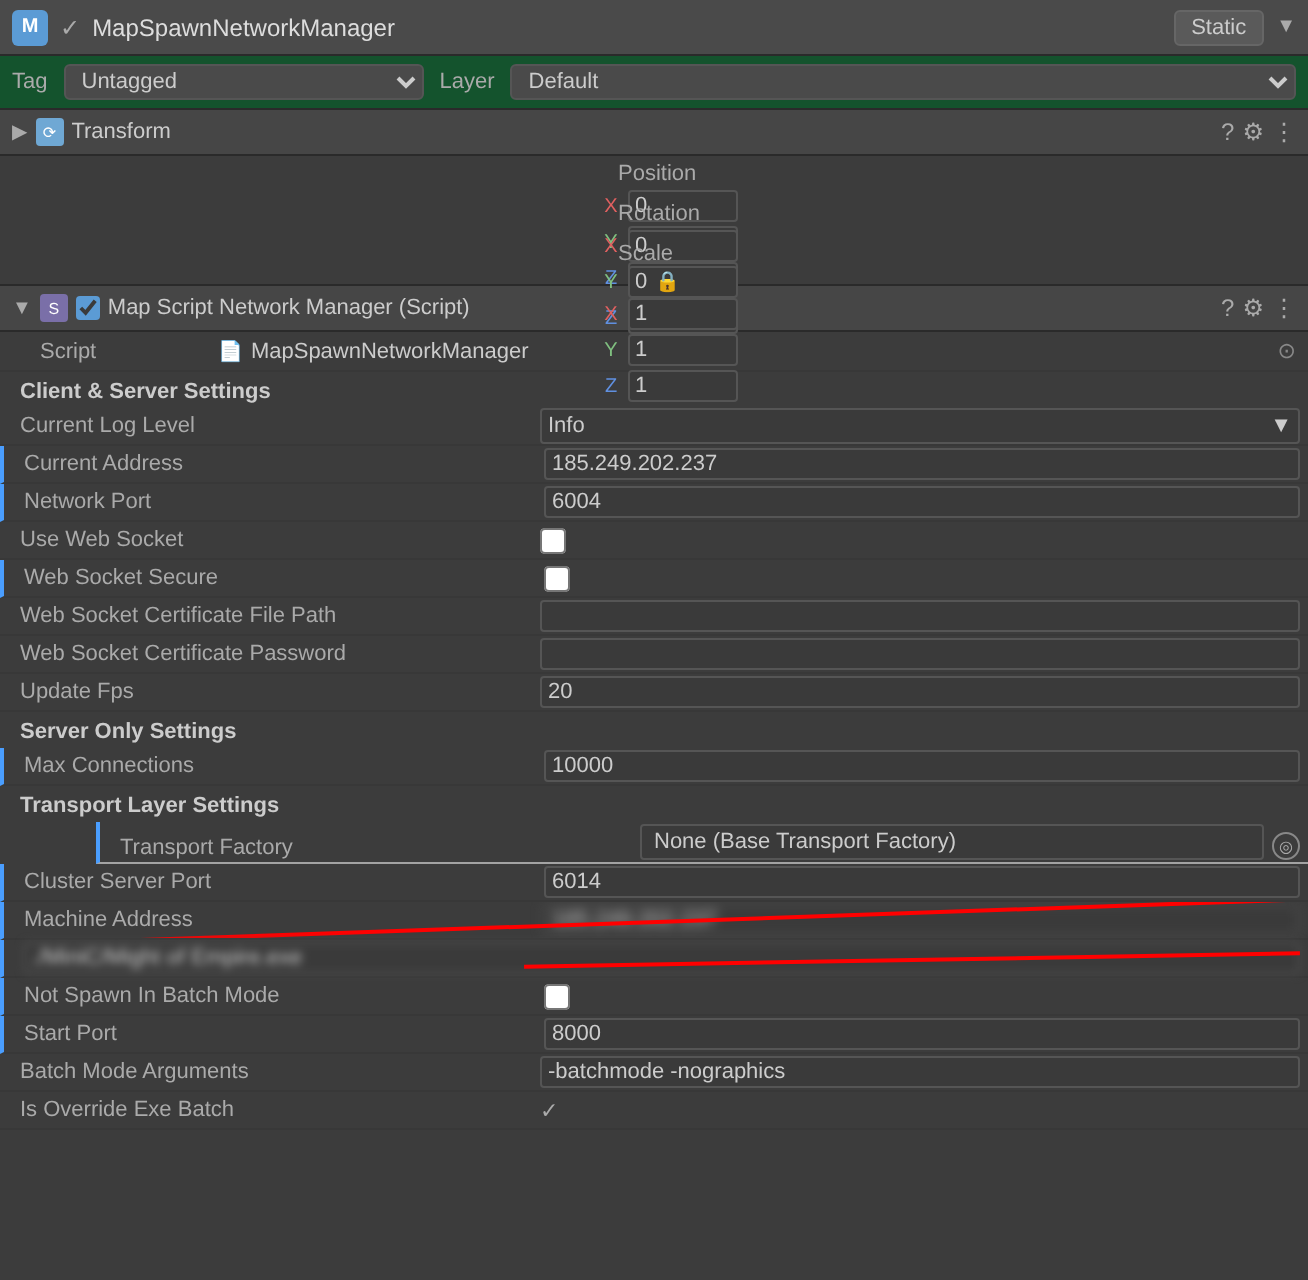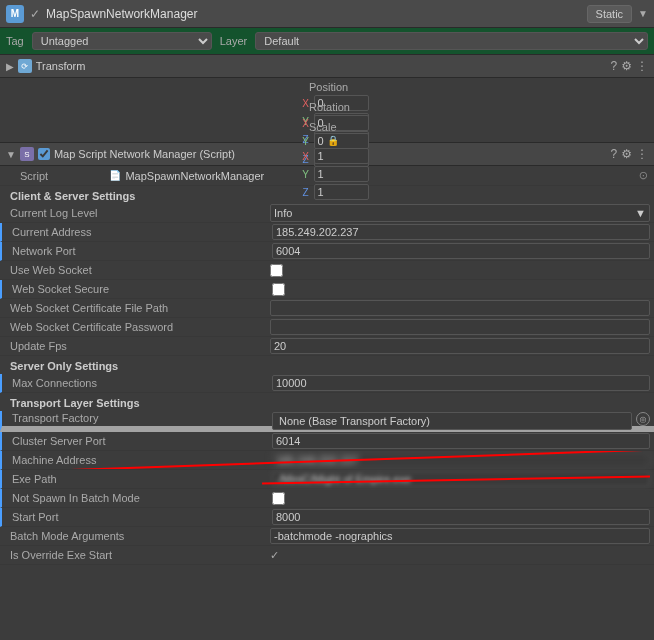--- a/index.html
+++ b/index.html
@@ -253,25 +253,26 @@
       font-size: 11px;
       padding: 0 3px;
       height: 18px;
       display: flex;
       align-items: center;
       justify-content: space-between;
       cursor: pointer;
     }
     .transport-row {
       display: flex;
-      align-items: flex-start;
+      align-items: flex-end;
       padding: 1px 4px 1px 10px;
       height: 21px;
-      border-bottom: 6px solid #a3a3a3;
+      border-bottom: 1px solid #a3a3a3;
       border-left: 2px solid #4a9eff;
+      margin-left: 48px;
     }
     .transport-dropdown {
       flex: 1;
       background: #3a3a3a;
       border: 1px solid #555;
       border-radius: 2px;
       color: #ccc;
       font-size: 11px;
       padding: 0 6px;
       height: 18px;
@@ -469,38 +470,37 @@
     <input class="prop-input" type="text" value="6014" style="">
   </div>
 
   <div class="prop-row highlighted cluster-blurred" style="position:relative;">
     <span class="prop-label">Machine Address</span>
     <input class="prop-input" type="text" style="filter: blur(3px);" value="185.249.202.237">
     <div class="red-line"></div>
   </div>
 
   <div class="prop-row highlighted exe-blurred" style="position:relative;">
-    <span class="prop-label">Exe Path</span>
     <input class="prop-input" type="text" style="filter: blur(2px);" value="./MiniC/Might of Empire.exe">
     <div style="position:absolute;top:50%;left:260px;right:4px;height:2px;background:red;transform:rotate(-1deg);pointer-events:none;"></div>
   </div>
 
   <div class="prop-row highlighted">
     <span class="prop-label">Not Spawn In Batch Mode</span>
     <input type="checkbox" class="prop-checkbox" style="">
   </div>
 
   <div class="prop-row highlighted">
     <span class="prop-label">Start Port</span>
     <input class="prop-input" type="text" value="8000" style="">
   </div>
 
   <div class="prop-row">
     <span class="prop-label">Batch Mode Arguments</span>
     <input class="prop-input" type="text" value="-batchmode -nographics" style="">
   </div>
 
   <div class="prop-row">
-    <span class="prop-label">Is Override Exe Start</span>
+    <span class="prop-label">Is Override Exe Batch</span>
     <span class="prop-check-icon">✓</span>
   </div>
 
 </div>
 
 </body></html>

